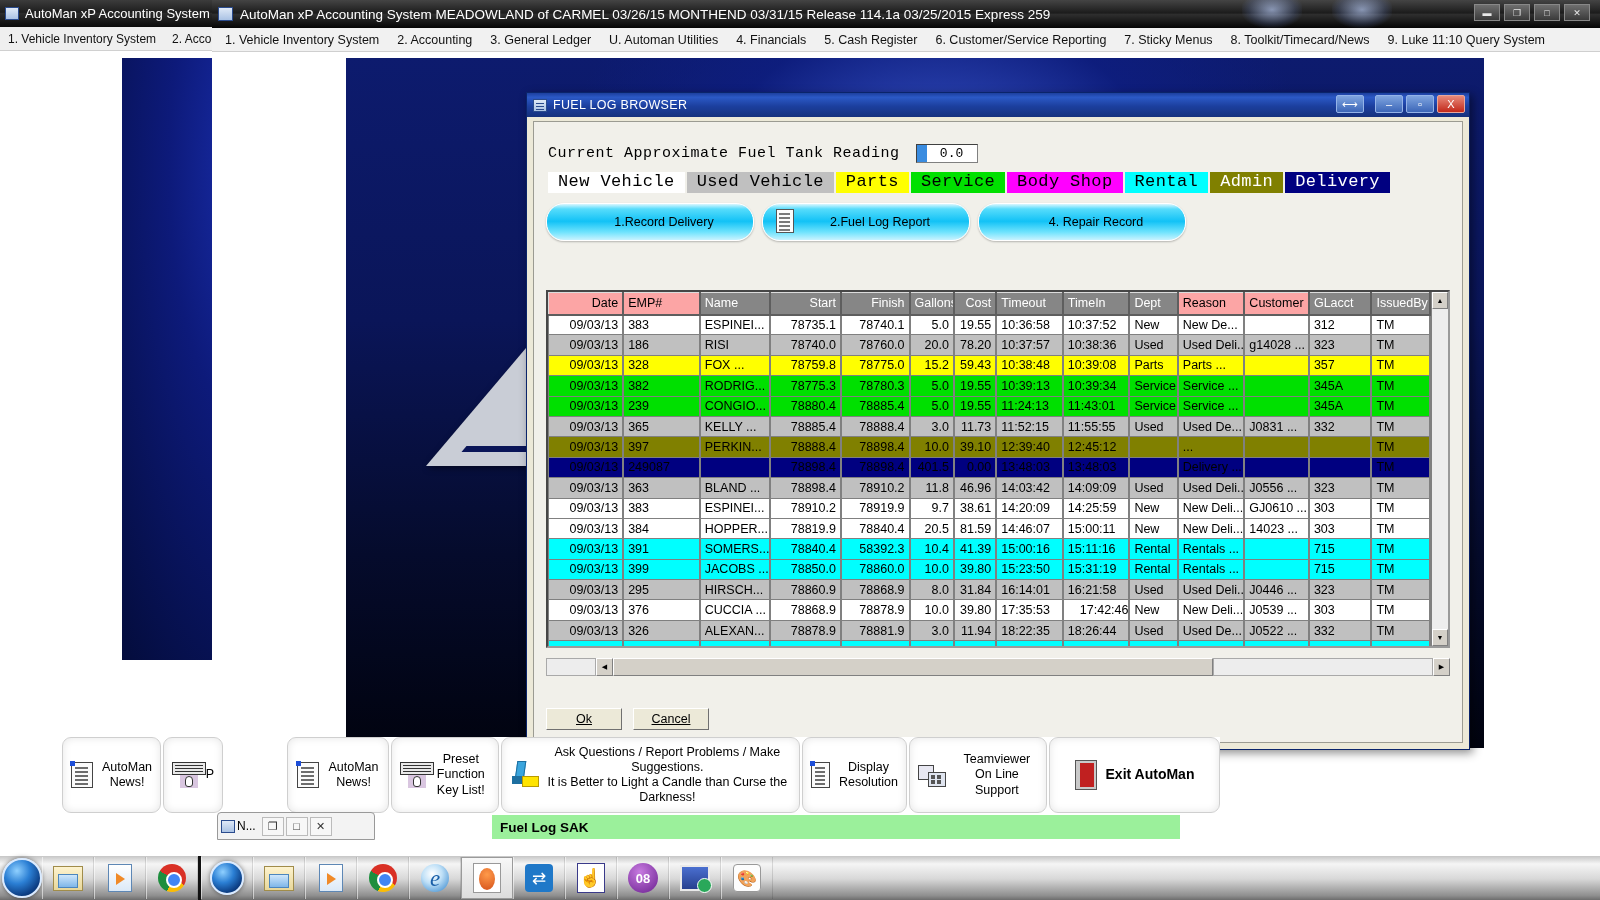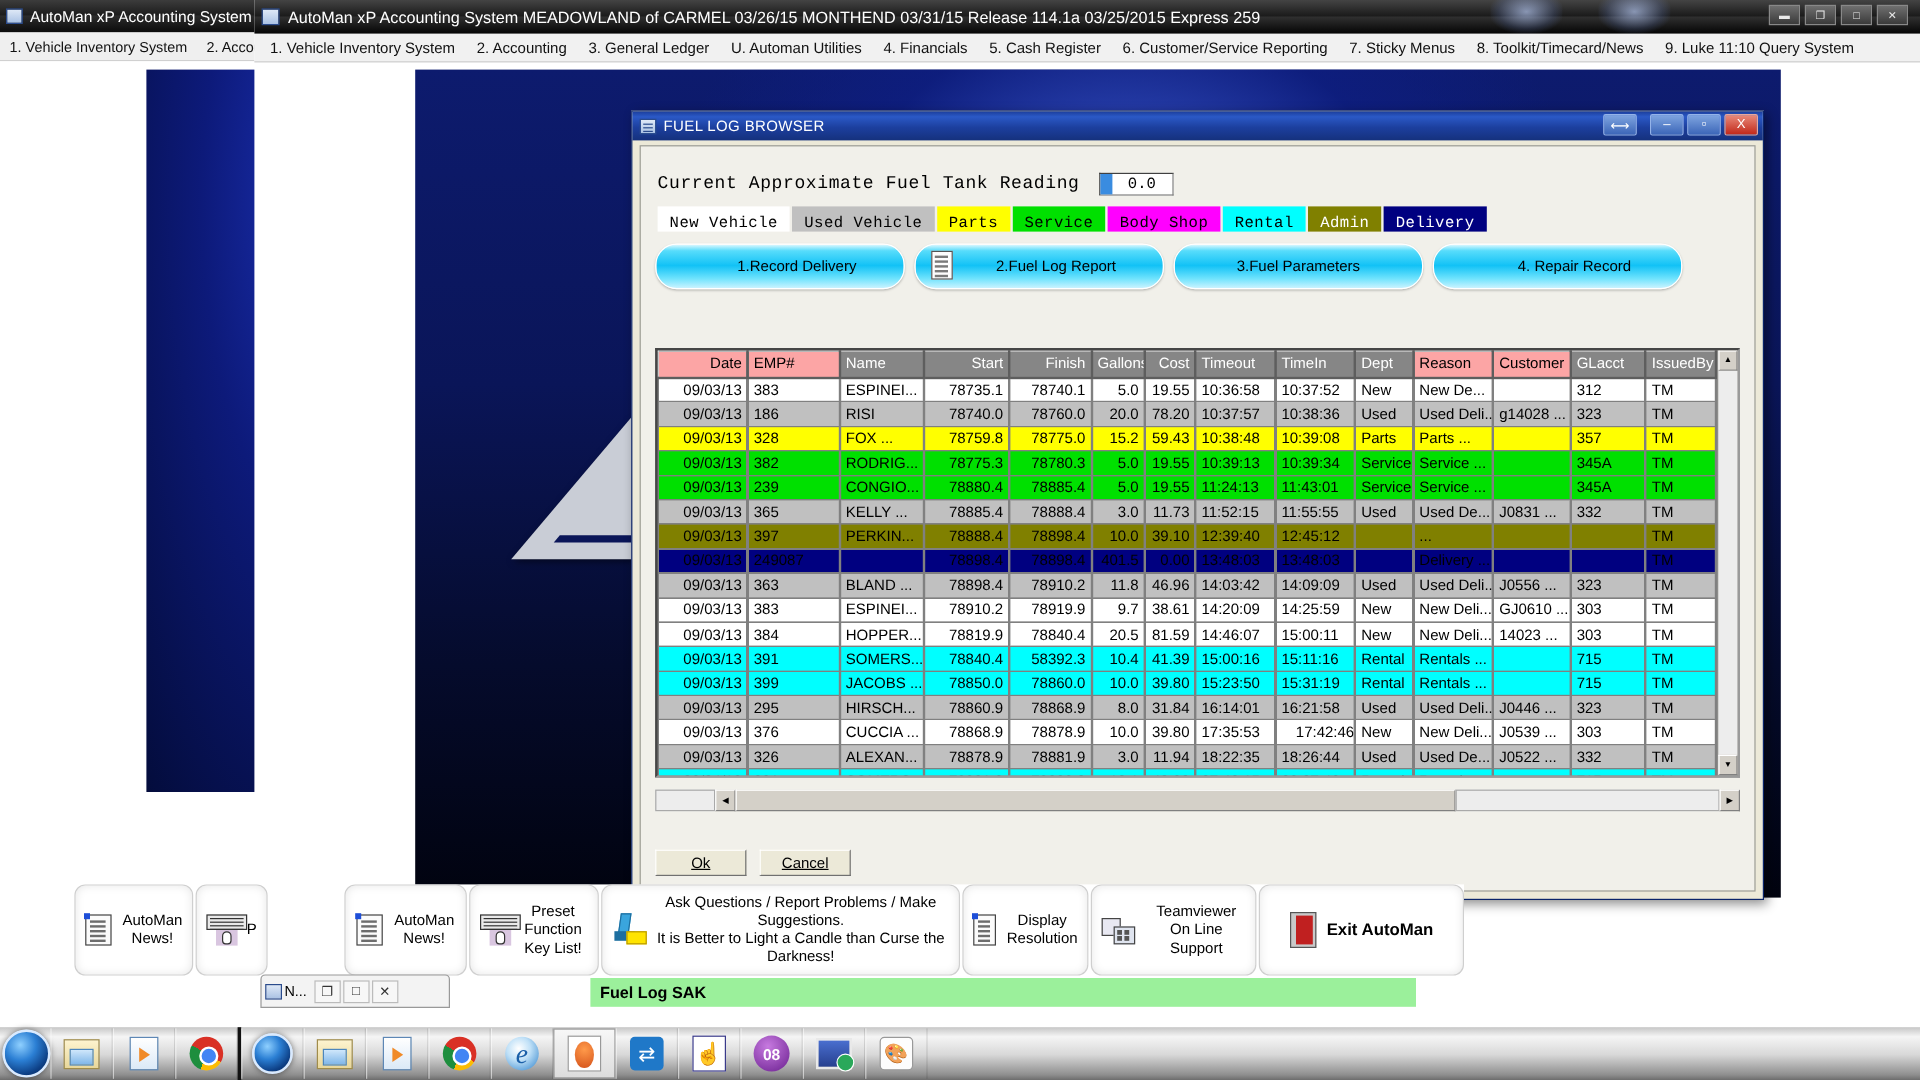--- a/index.html
+++ b/index.html
@@ -129,22 +129,22 @@
     border-top-color:#404040; border-left-color:#404040;
     display:flex; align-items:center;
   }
   .tankbox .caret { width:10px; height:17px; background:#3a8ce0; }
   .tankbox .tv {
     flex:1; text-align:center; font-family:"Liberation Mono", monospace; font-size:13px; color:#000;
   }
 
   .cats { display:flex; margin:9px 0 0 14px; gap:2px; }
   .cat {
-    height:21px; display:flex; align-items:flex-end; justify-content:center;
-    font-family:"Liberation Mono", monospace; font-size:13px; letter-spacing:.4px;
+    height:21px; display:flex; align-items:flex-start; justify-content:center;
+    font-family:"Liberation Mono", monospace; font-size:17px; letter-spacing:.4px;
     padding:0 10px;
   }
 
   .bigbtns { display:flex; margin:10px 0 0 12px; gap:8px; }
   .bigbtn {
     width:208px; height:38px; border-radius:18px;
     background:linear-gradient(to bottom,#d9f7ff 0%,#57dcfb 14%,#12c2f6 48%,#6fe3fd 78%,#c9f3ff 100%);
     border:1px solid #ffffff; display:flex; align-items:center; position:relative;
     box-shadow:0 1px 2px rgba(0,0,0,.25);
   }
@@ -426,23 +426,20 @@
           <div class="bigbtn">
             <span class="bico ic-bld"><span class="b1"></span><span class="ar"></span><span class="b2"></span></span>
             <span class="blbl">1.Record Delivery</span>
           </div>
           <div class="bigbtn">
             <span class="bico">
               <span class="ico-doc"></span>
             </span>
             <span class="blbl">2.Fuel Log Report</span>
           </div>
-          <div class="bigbtn noicon">
-            <span class="blbl">3.Fuel Parameters</span>
-          </div>
           <div class="bigbtn">
             <span class="bico ic-bld"><span class="b1"></span><span class="ar"></span><span class="b2"></span></span>
             <span class="blbl">4. Repair Record</span>
           </div>
         </div>
 
       <div class="gridwrap">
         <div class="gridbox">
           <div class="gridscroll">
             <table class="grid">

